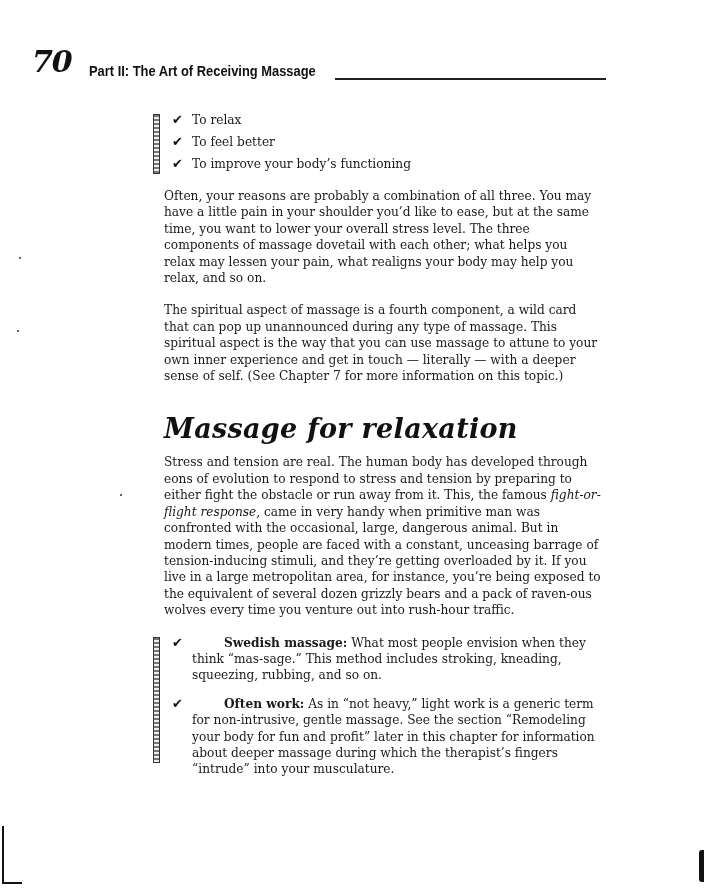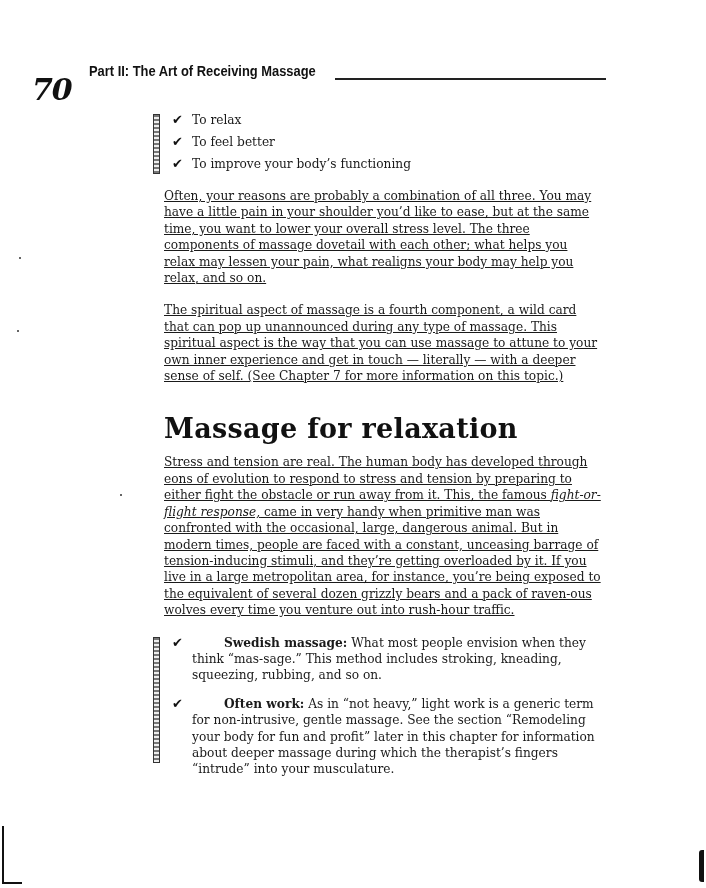--- a/index.html
+++ b/index.html
@@ -1,49 +1,49 @@
 <!DOCTYPE html>
 <html><head>
 <meta charset="utf-8">
 <style>
   html, body { margin: 0; padding: 0; background: #ffffff; }
   body { width: 706px; height: 888px; position: relative; overflow: hidden; color: #1a1a1a; }
   .page-number {
-    position: absolute; left: 32px; top: 72px;
+    position: absolute; left: 32px; top: 44px;
     font-family: "DejaVu Serif", serif; font-style: italic; font-weight: bold;
     font-size: 30px; letter-spacing: -1px; color: #111;
   }
   .running-head {
     position: absolute; left: 89px; top: 62px;
     font-family: "Liberation Sans", sans-serif; font-weight: bold;
     font-size: 15px; color: #111; transform: scaleX(0.86); transform-origin: left center;
     white-space: nowrap;
   }
   .head-rule {
     position: absolute; left: 335px; top: 78px; width: 271px; height: 1.5px; background: #222;
   }
   .content {
     position: absolute; left: 164px; top: 112px; width: 450px;
     font-family: "DejaVu Serif", serif; font-size: 12.2px; line-height: 16.4px; color: #1a1a1a;
   }
-  .content p { margin: 0 12px 16px 0; text-decoration: underline; }
+  .content p { margin: 0 12px 16px 0; }
   .bullets { position: relative; margin: 0 0 16px 0; padding: 0; list-style: none; }
   .bullet-bar {
     position: absolute; left: -11px; top: 0; width: 5px;
     border: 1px solid #333; background: repeating-linear-gradient(#777 0 2px, #eee 2px 4px);
   }
   .bullets li { position: relative; padding-left: 28px; }
   .check {
     position: absolute; left: 8px; top: 0;
     font-family: "DejaVu Sans", sans-serif; font-size: 13px; font-weight: bold; color: #111;
   }
   .simple li { padding-left: 28px; margin-bottom: 6px; line-height: 16px; }
   .detail li { margin-bottom: 12px; }
   .section-title {
-    font-family: "DejaVu Serif", serif; font-weight: bold;
+    font-family: "DejaVu Serif", serif; font-style: italic; font-weight: bold;
     font-size: 27px; line-height: 30px; margin: 30px 0 10px 0; color: #111; letter-spacing: 0.3px;
   }
   .term { font-weight: bold; margin-left: 32px; }
   em { font-style: italic; }
   .corner-left { position: absolute; left: 2px; top: 826px; width: 18px; height: 56px;
     border-left: 2px solid #111; border-bottom: 2px solid #111; }
   .corner-right { position: absolute; right: 2px; top: 850px; width: 5px; height: 32px;
     background: #111; border-radius: 3px 0 0 3px; }
   .speck { position: absolute; width: 2px; height: 2px; background: #666; }
 </style>

